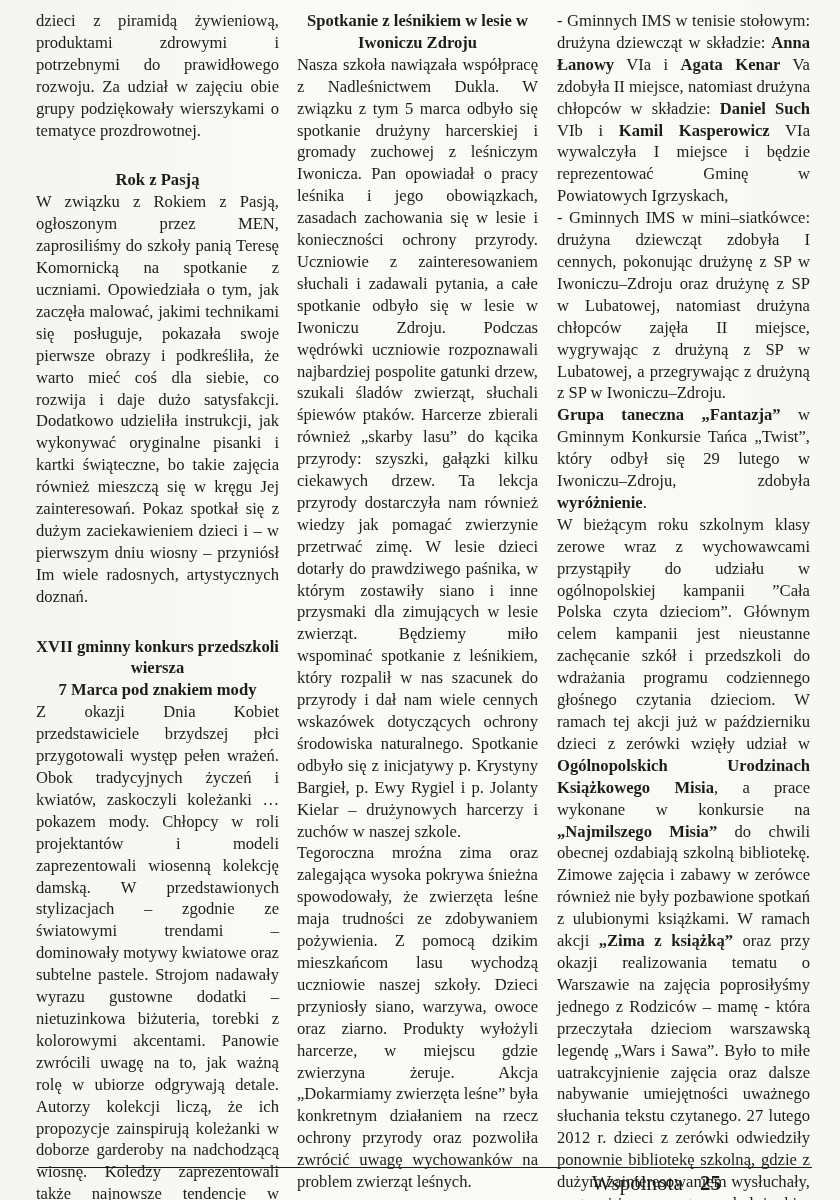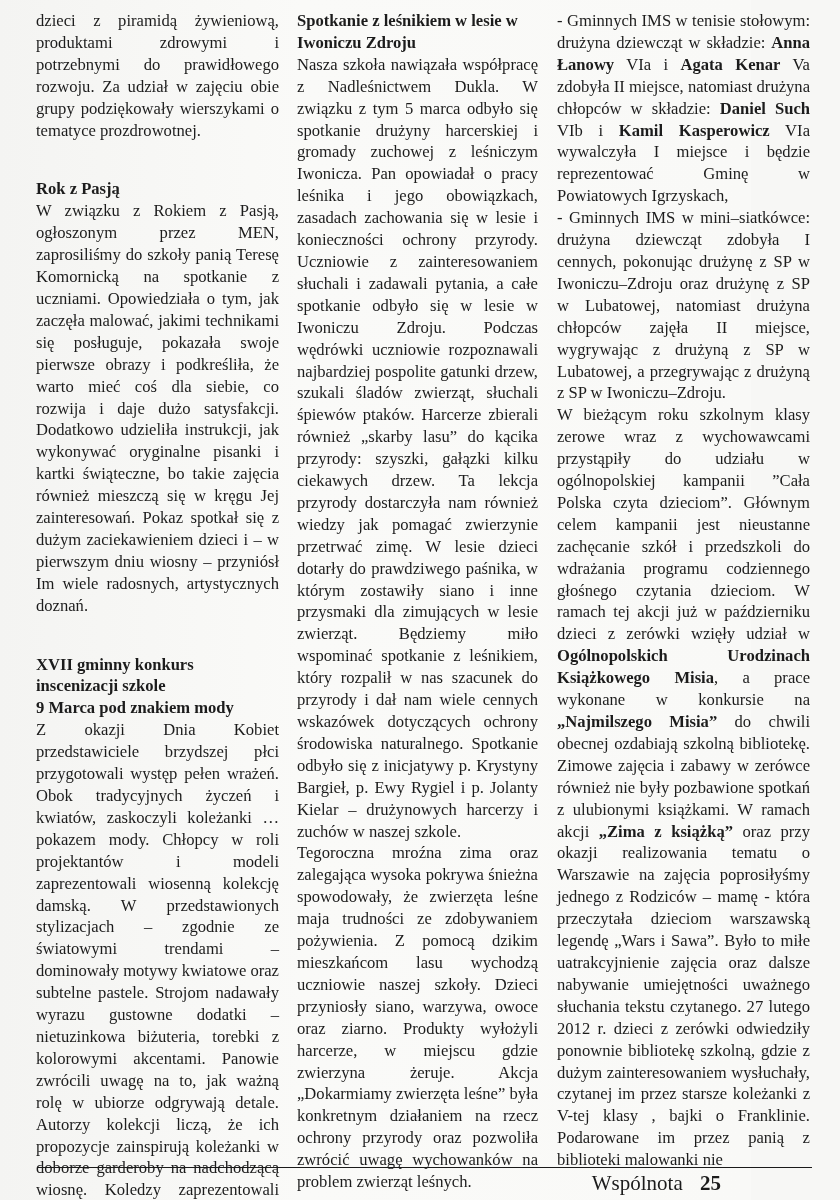--- a/index.html
+++ b/index.html
@@ -16,22 +16,22 @@
     }
     .col {
       position: absolute; top: 10px;
       font-size: 16.6px; line-height: 21.9px;
       text-align: justify; hyphens: manual;
     }
     .col1 { left: 36px; width: 243px; }
     .col2 { left: 297px; width: 241px; }
     .col3 { left: 557px; width: 253px; }
     .blk { margin: 0; }
-    .blk.gap { margin-top: 37px; }
-    .heading { font-weight: bold; text-align: left; }
+    .blk.gap { margin-top: 28px; }
+    .heading { font-weight: bold; text-align: center; }
     .para { text-indent: 0; }
     .b { font-weight: bold; }
     .i { }
     .rule {
       position: absolute; left: 38px; top: 1167px; width: 774px; height: 0;
       border-top: 1.6px solid #1a1a1a;
     }
     .footer {
       position: absolute; right: 30px; top: 1170px;
       font-size: 21px; line-height: 26px;
@@ -41,32 +41,33 @@
     .footer .num { font-weight: bold; }
   </style>
 </head>
 <body>
 
 <div class="page">
   <div class="col col1">
       <p class="blk para"><span>dzieci z piramidą żywieniową, produktami zdrowymi i potrzebnymi do prawidłowego rozwoju. Za udział w zajęciu obie grupy podziękowały wierszykami o tematyce prozdrowotnej.</span></p>
       <p class="blk heading gap">Rok z Pasją</p>
       <p class="blk para"><span>W związku z Rokiem z Pasją, ogłoszonym przez MEN, zaprosiliśmy do szkoły panią Teresę Komornicką na spotkanie z uczniami. Opowiedziała o tym, jak zaczęła malować, jakimi technikami się posługuje, pokazała swoje pierwsze obrazy i podkreśliła, że warto mieć coś dla siebie, co rozwija i daje dużo satysfakcji. Dodatkowo udzieliła instrukcji, jak wykonywać oryginalne pisanki i kartki świąteczne, bo takie zajęcia również mieszczą się w kręgu Jej zainteresowań. Pokaz spotkał się z dużym zaciekawieniem dzieci i – w pierwszym dniu wiosny – przyniósł Im wiele radosnych, artystycznych doznań.</span></p>
-      <p class="blk heading gap">XVII gminny konkurs inscenizacji szkole</p>
-      <p class="blk heading">9 Marca pod znakiem mody</p>
+      <p class="blk heading gap">XVII gminny konkurs przedszkoli wiersza</p>
+      <p class="blk heading">7 Marca pod znakiem mody</p>
       <p class="blk para"><span>Z okazji Dnia Kobiet przedstawiciele brzydszej płci przygotowali występ pełen wrażeń. Obok tradycyjnych życzeń i kwiatów, zaskoczyli koleżanki … pokazem mody. Chłopcy w roli projektantów i modeli zaprezentowali wiosenną kolekcję damską. W przedstawionych stylizacjach – zgodnie ze światowymi trendami – dominowały motywy kwiatowe oraz subtelne pastele. Strojom nadawały wyrazu gustowne dodatki – nietuzinkowa biżuteria, torebki z kolorowymi akcentami. Panowie zwrócili uwagę na to, jak ważną rolę w ubiorze odgrywają detale. Autorzy kolekcji liczą, że ich propozycje zainspirują koleżanki w doborze garderoby na nadchodzącą wiosnę. Koledzy zaprezentowali także najnowsze tendencje w makijażu i fryzurach. W makijażu ust królować będzie klasyczna, intensywna </span></p>
     </div>
   <div class="col col2">
       <p class="blk heading">Spotkanie z leśnikiem w lesie w Iwoniczu Zdroju</p>
       <p class="blk para"><span>Nasza szkoła nawiązała współpracę z Nadleśnictwem Dukla. W związku z tym 5 marca odbyło się spotkanie drużyny harcerskiej i gromady zuchowej z leśniczym Iwonicza. Pan opowiadał o pracy leśnika i jego obowiązkach, zasadach zachowania się w lesie i konieczności ochrony przyrody. Uczniowie z zainteresowaniem słuchali i zadawali pytania, a całe spotkanie odbyło się w lesie w Iwoniczu Zdroju. Podczas wędrówki uczniowie rozpoznawali najbardziej pospolite gatunki drzew, szukali śladów zwierząt, słuchali śpiewów ptaków. Harcerze zbierali również „skarby lasu” do kącika przyrody: szyszki, gałązki kilku ciekawych drzew. Ta lekcja przyrody dostarczyła nam również wiedzy jak pomagać zwierzynie przetrwać zimę. W lesie dzieci dotarły do prawdziwego paśnika, w którym zostawiły siano i inne przysmaki dla zimujących w lesie zwierząt. Będziemy miło wspominać spotkanie z leśnikiem, który rozpalił w nas szacunek do przyrody i dał nam wiele cennych wskazówek dotyczących ochrony środowiska naturalnego. Spotkanie odbyło się z inicjatywy p. Krystyny Bargieł, p. Ewy Rygiel i p. Jolanty Kielar – drużynowych harcerzy i zuchów w naszej szkole.</span></p>
       <p class="blk para"><span>Tegoroczna mroźna zima oraz zalegająca wysoka pokrywa śnieżna spowodowały, że zwierzęta leśne maja trudności ze zdobywaniem pożywienia. Z pomocą dzikim mieszkańcom lasu wychodzą uczniowie naszej szkoły. Dzieci przyniosły siano, warzywa, owoce oraz ziarno. Produkty wyłożyli harcerze, w miejscu gdzie zwierzyna żeruje. Akcja „Dokarmiamy zwierzęta leśne” była konkretnym działaniem na rzecz ochrony przyrody oraz pozwoliła zwrócić uwagę wychowanków na problem zwierząt leśnych.</span></p>
     </div>
   <div class="col col3">
       <p class="blk para"><span>- Gminnych IMS w tenisie stołowym: drużyna dziewcząt w składzie: </span><span class="b">Anna Łanowy</span><span> VIa i </span><span class="b">Agata Kenar</span><span> Va zdobyła II miejsce, natomiast drużyna chłopców w składzie: </span><span class="b">Daniel Such</span><span> VIb i </span><span class="b">Kamil Kasperowicz</span><span> VIa wywalczyła I miejsce i będzie reprezentować Gminę w Powiatowych Igrzyskach,</span></p>
       <p class="blk para"><span>- Gminnych IMS w mini–siatkówce: drużyna dziewcząt zdobyła I cennych, pokonując drużynę z SP w Iwoniczu–Zdroju oraz drużynę z SP w Lubatowej, natomiast drużyna chłopców zajęła II miejsce, wygrywając z drużyną z SP w Lubatowej, a przegrywając z drużyną z SP w Iwoniczu–Zdroju.</span></p>
+      <p class="blk para"><span class="b">Grupa taneczna „Fantazja”</span><span> w Gminnym Konkursie Tańca „Twist”, który odbył się 29 lutego w Iwoniczu–Zdroju, zdobyła </span><span class="b">wyróżnienie</span><span>.</span></p>
       <p class="blk para"><span>W bieżącym roku szkolnym klasy zerowe wraz z wychowawcami przystąpiły do udziału w ogólnopolskiej kampanii ”Cała Polska czyta dzieciom”. Głównym celem kampanii jest nieustanne zachęcanie szkół i przedszkoli do wdrażania programu codziennego głośnego czytania dzieciom. W ramach tej akcji już w październiku dzieci z zerówki wzięły udział w </span><span class="b">Ogólnopolskich Urodzinach Książkowego Misia</span><span>, a prace wykonane w konkursie na </span><span class="b">„Najmilszego Misia”</span><span> do chwili obecnej ozdabiają szkolną bibliotekę. Zimowe zajęcia i zabawy w zerówce również nie były pozbawione spotkań z ulubionymi książkami. W ramach akcji </span><span class="b">„Zima z książką”</span><span> oraz przy okazji realizowania tematu o Warszawie na zajęcia poprosiłyśmy jednego z Rodziców – mamę - która przeczytała dzieciom warszawską legendę </span><span class="i">„Wars i Sawa”</span><span>. Było to miłe uatrakcyjnienie zajęcia oraz dalsze nabywanie umiejętności uważnego słuchania tekstu czytanego. 27 lutego 2012 r. dzieci z zerówki odwiedziły ponownie bibliotekę szkolną, gdzie z dużym zainteresowaniem wysłuchały, czytanej im przez starsze koleżanki z V-tej klasy , bajki o Franklinie. Podarowane im przez panią z biblioteki malowanki nie </span></p>
     </div>
 
   <div class="rule"></div>
   <div class="footer">
     <span class="mag">Wspólnota</span>
     <span class="num">25</span>
   </div>
 </div>
 

